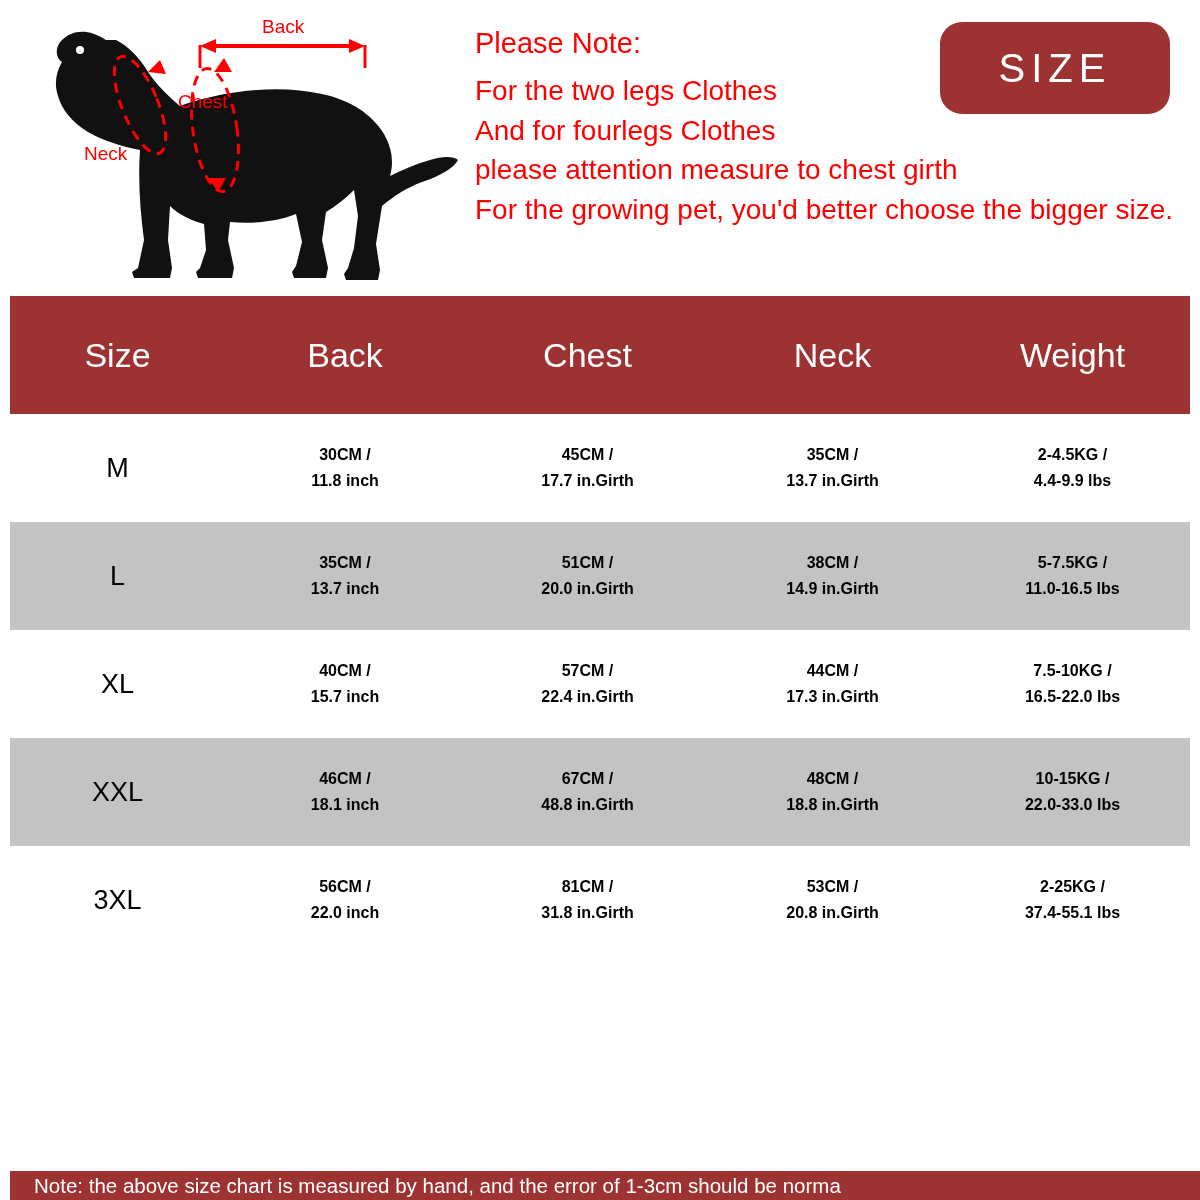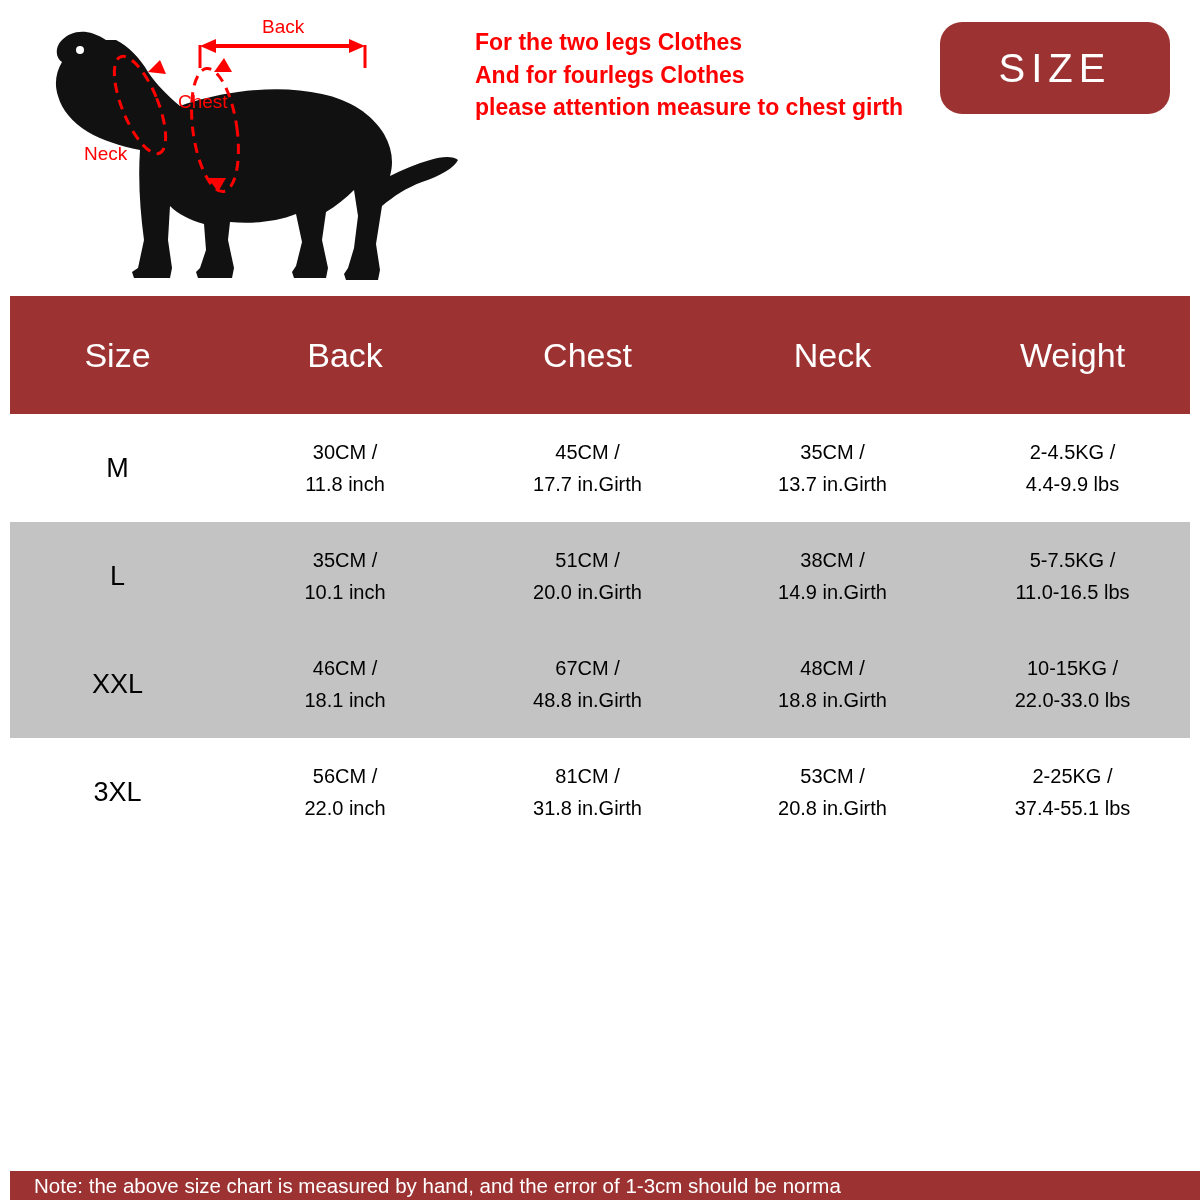--- a/index.html
+++ b/index.html
@@ -38,24 +38,23 @@
     top: 26px;
     width: 640px;
     color: #ff0000;
   }
   .note-title {
     font-size: 29px;
     margin-bottom: 10px;
     line-height: 1.2;
   }
   .note-line {
-    font-size: 23px;
+    font-size: 28px;
     line-height: 1.42;
     white-space: nowrap;
-    font-weight: bold;
   }
 
   .size-badge {
     position: absolute;
     right: 30px;
     top: 22px;
     width: 230px;
     height: 92px;
     background: #9c3232;
     border-radius: 22px;
@@ -95,22 +94,23 @@
   tbody tr {
     height: 108px;
   }
   tbody tr.odd { background: #ffffff; }
   tbody tr.even { background: #c3c3c3; }
 
   td.size-cell {
     font-size: 27px;
   }
   td.val-cell {
-    font-size: 20px;
+    font-size: 16px;
     line-height: 1.62;
+    font-weight: bold;
   }
   .col-size { width: 215px; }
   .col-back { width: 240px; }
   .col-chest { width: 245px; }
   .col-neck { width: 245px; }
   .col-weight { width: 235px; }
 
   
   .footer {
     position: absolute;
@@ -171,23 +171,25 @@
       <polygon points="208,192 198,178 216,178" fill="#ff0000"></polygon>
       <text class="lbl" x="168" y="108">Chest</text>
 
       <ellipse cx="130" cy="105" rx="18" ry="52" fill="none" stroke="#ff0000" stroke-width="3" stroke-dasharray="10,7" transform="rotate(-22 130 105)"></ellipse>
       <polygon points="150,60 138,72 156,74" fill="#ff0000"></polygon>
       <text class="lbl" x="74" y="160">Neck</text>
     </svg>
   </div>
 
   <div class="note">
+    <div class="note-title">Please Note:</div>
     <div class="note-line">For the two legs Clothes</div>
     <div class="note-line">And for fourlegs Clothes</div>
     <div class="note-line">please attention measure to chest girth</div>
+    <div class="note-line">For the growing pet, you'd better choose the bigger size.</div>
   </div>
 
   <div class="size-badge">
     <span>SIZE</span>
   </div>
 </div>
 
 <table class="table">
   <colgroup>
     <col class="col-size">
@@ -222,33 +224,52 @@
         </td>
       <td class="val-cell">
           <div>2-4.5KG /</div>
           <div>4.4-9.9 lbs</div>
         </td>
     </tr>
     <tr class="even">
       <td class="size-cell">L</td>
       <td class="val-cell">
           <div>35CM /</div>
-          <div>10.1 inch</div>
+          <div>13.7 inch</div>
         </td>
       <td class="val-cell">
           <div>51CM /</div>
           <div>20.0 in.Girth</div>
         </td>
       <td class="val-cell">
           <div>38CM /</div>
           <div>14.9 in.Girth</div>
         </td>
       <td class="val-cell">
           <div>5-7.5KG /</div>
           <div>11.0-16.5 lbs</div>
+        </td>
+    </tr>
+    <tr class="odd">
+      <td class="size-cell">XL</td>
+      <td class="val-cell">
+          <div>40CM /</div>
+          <div>15.7 inch</div>
+        </td>
+      <td class="val-cell">
+          <div>57CM /</div>
+          <div>22.4 in.Girth</div>
+        </td>
+      <td class="val-cell">
+          <div>44CM /</div>
+          <div>17.3 in.Girth</div>
+        </td>
+      <td class="val-cell">
+          <div>7.5-10KG /</div>
+          <div>16.5-22.0 lbs</div>
         </td>
     </tr>
     <tr class="even">
       <td class="size-cell">XXL</td>
       <td class="val-cell">
           <div>46CM /</div>
           <div>18.1 inch</div>
         </td>
       <td class="val-cell">
           <div>67CM /</div>

